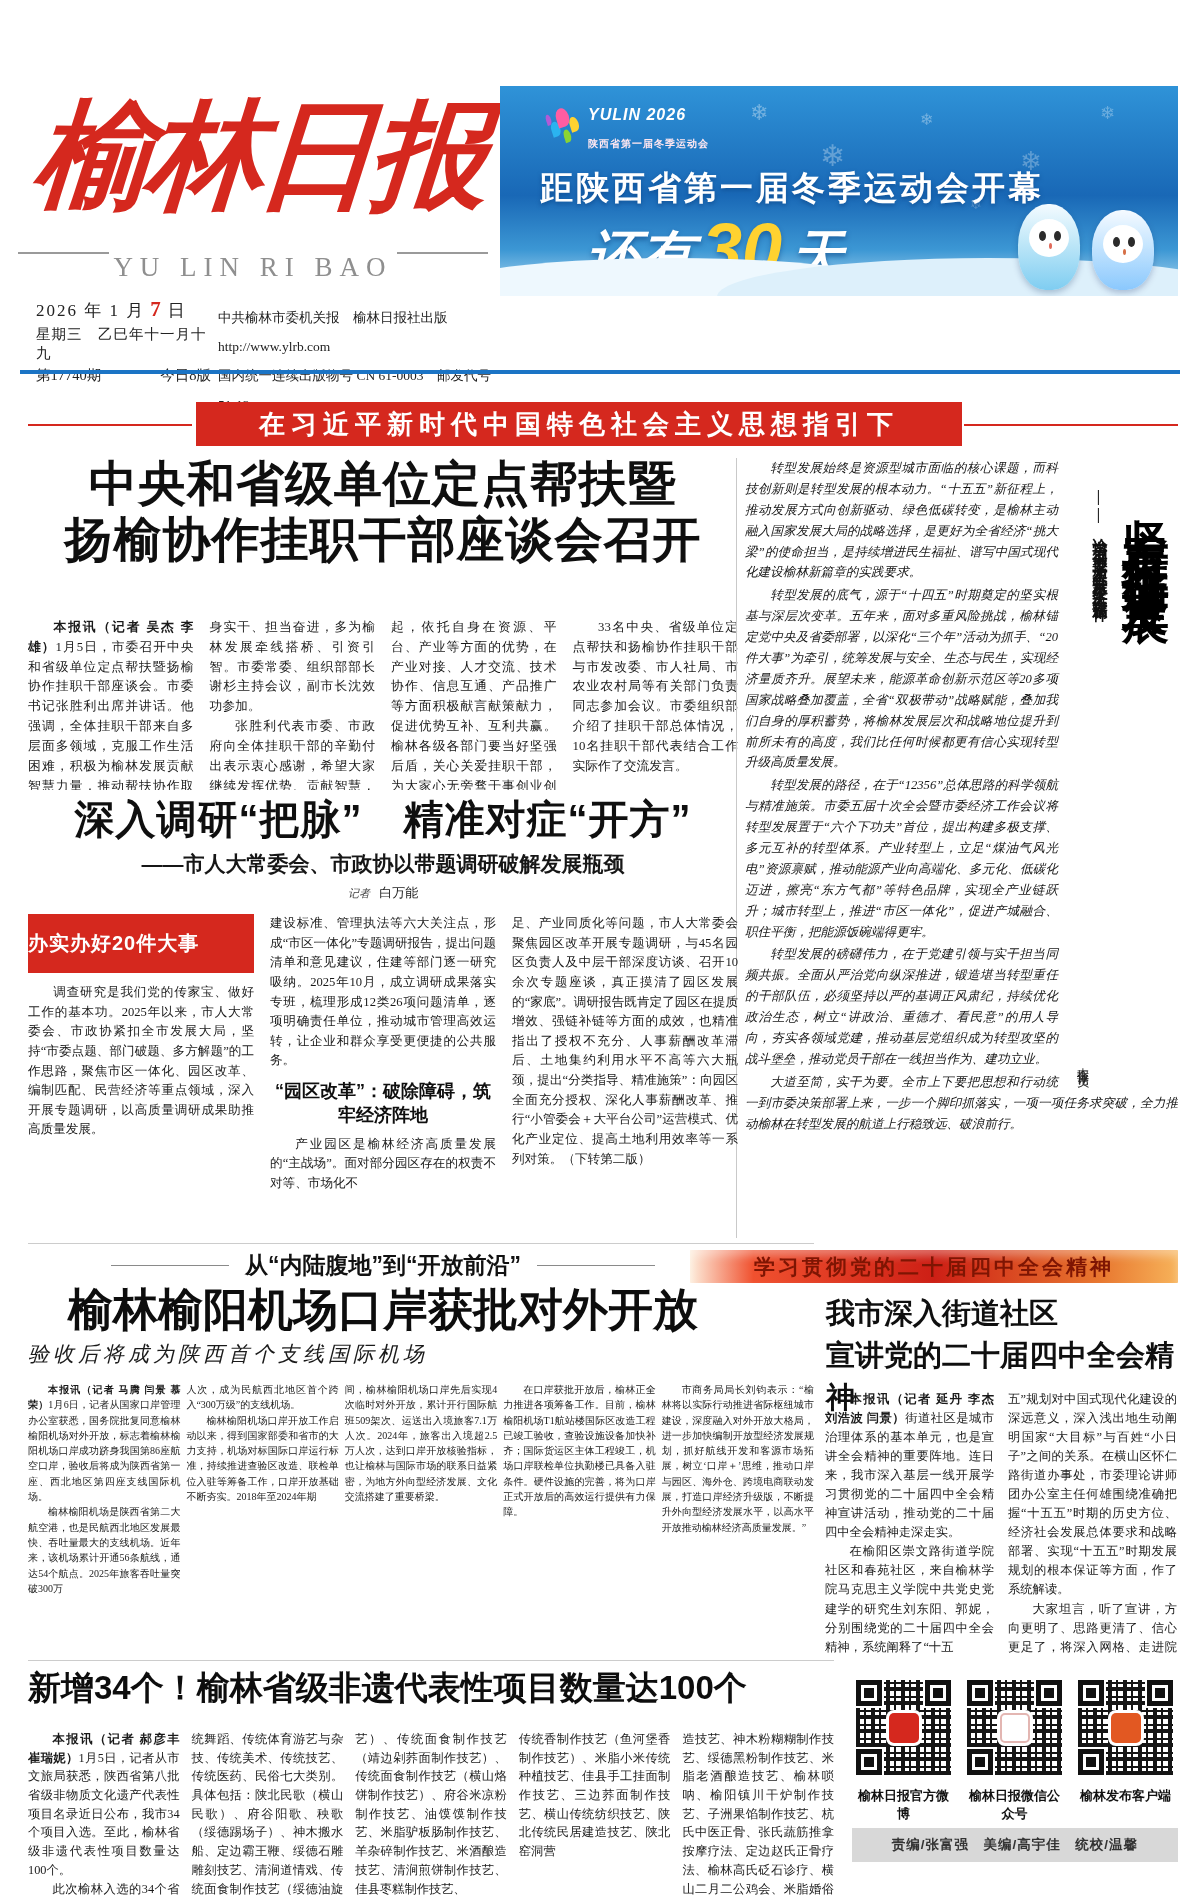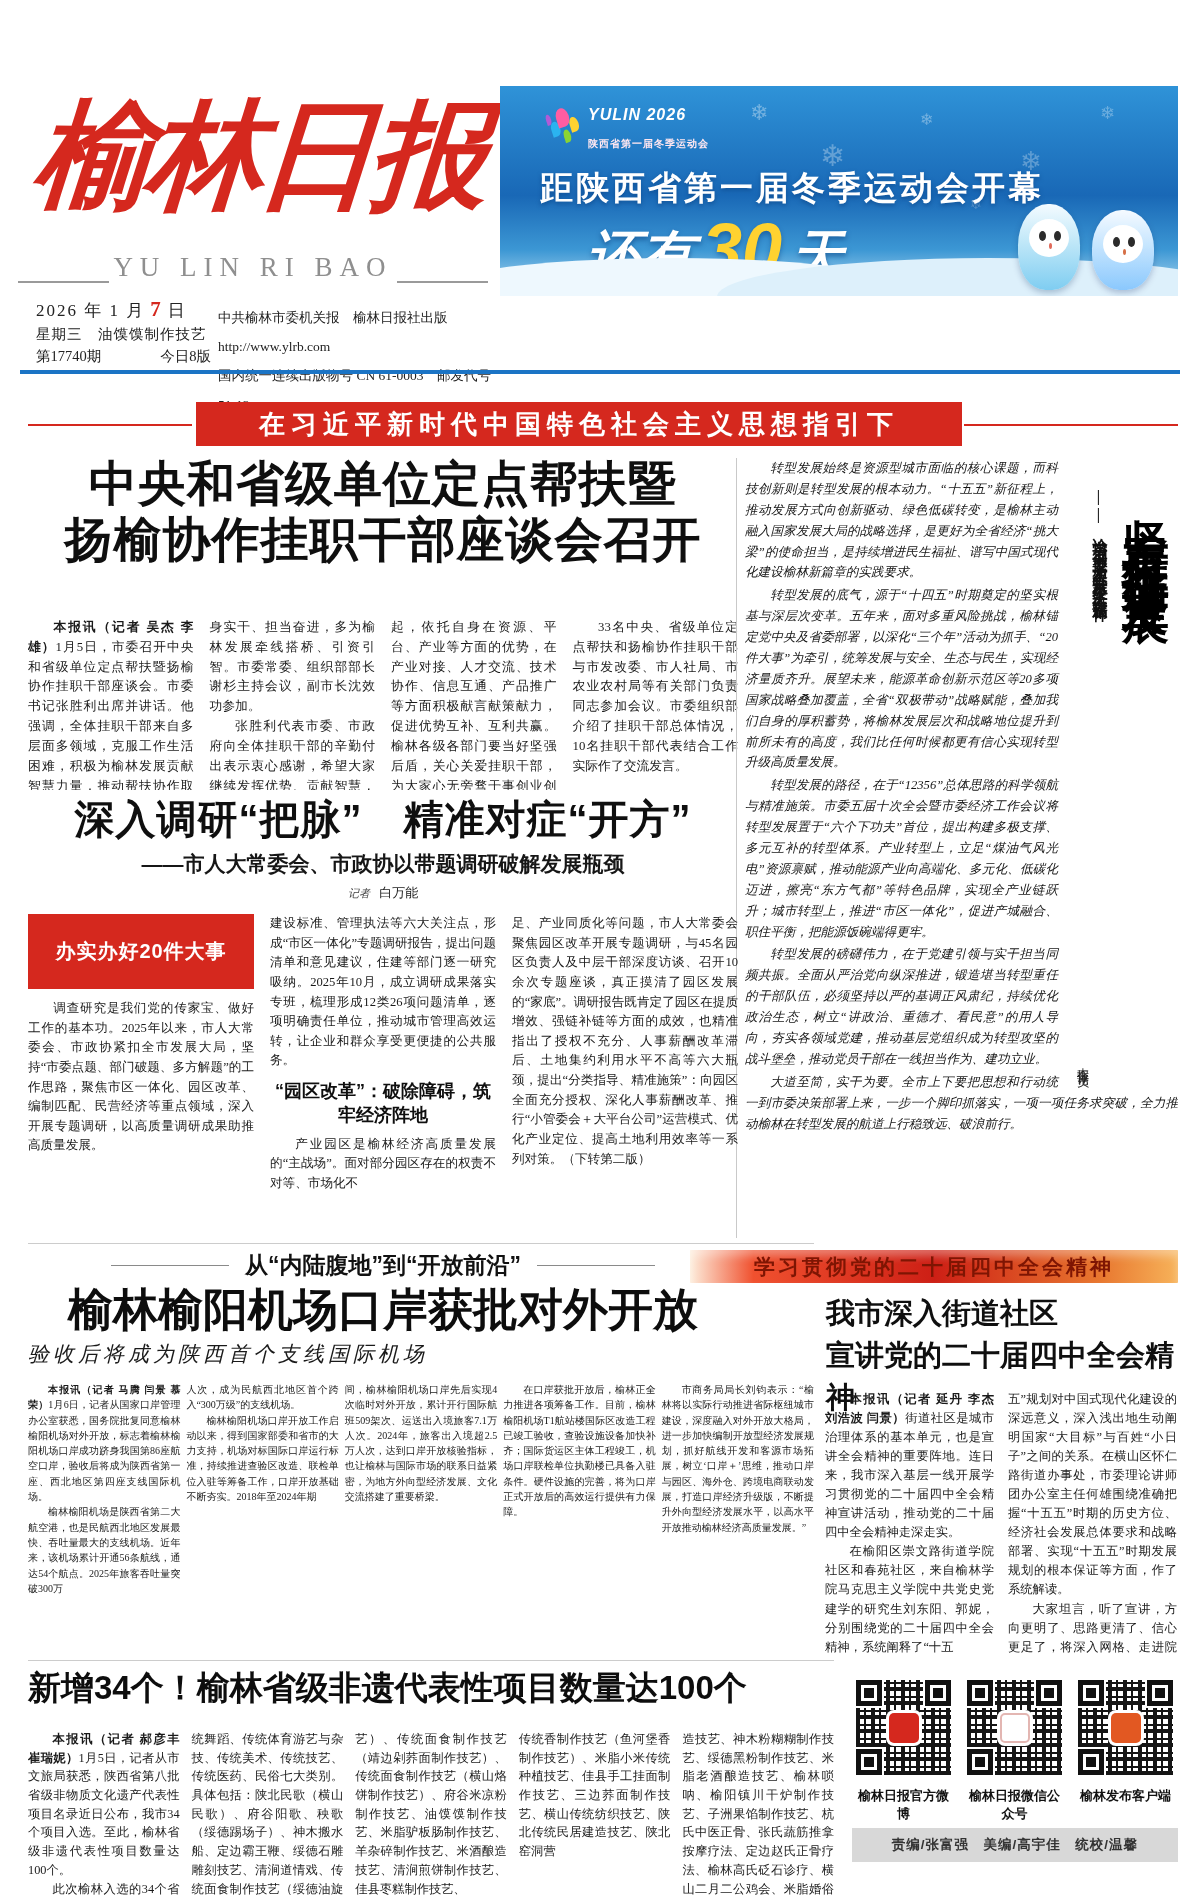--- a/index.html
+++ b/index.html
@@ -10,21 +10,21 @@
   }
   *{margin:0;padding:0;box-sizing:border-box}
   body{background:#777;font-family:var(--serif)}
   .page{position:relative;width:1200px;height:1903px;background:#fff;margin:0 auto;overflow:hidden}
 
   
   .logo{position:absolute;left:32px;top:62px;width:452px;height:190px;
         font-family:var(--serif);font-style:italic;font-weight:900;
         font-size:118px;line-height:190px;color:var(--red);letter-spacing:-6px;
         transform:skewX(-4deg);white-space:nowrap;text-align:center}
-  .pinyin-row{position:absolute;left:18px;top:252px;width:470px;display:flex;align-items:flex-end;gap:4px}
+  .pinyin-row{position:absolute;left:18px;top:252px;width:470px;display:flex;align-items:flex-start;gap:4px}
   .pinyin-row .rule{flex:1;height:2px;background:#9a9a9a}
   .pinyin{font-size:27px;letter-spacing:7px;color:#8f8f8f;font-family:var(--serif)}
   .dateblock{position:absolute;left:36px;top:297px;width:185px;color:#222}
   .dl1{font-size:17px;letter-spacing:2px}
   .dl1 .day{color:var(--red);font-weight:700;font-size:21px;padding:0 5px}
   .dl2{font-size:14.5px;margin-top:3px;letter-spacing:1px}
   .dl3{font-size:14.5px;margin-top:3px;display:flex;justify-content:space-between;width:175px}
   .orgblock{position:absolute;left:218px;top:303px;width:275px;font-size:13.5px;line-height:2.15;color:#222}
 
   
@@ -89,21 +89,21 @@
   
   .res-headline{position:absolute;left:28px;top:792px;width:710px;text-align:center;
        font:900 40px var(--sans);color:#0f0f0f;letter-spacing:1px}
   .res-sub{position:absolute;left:28px;top:850px;width:710px;text-align:center;
        font:700 21px var(--sans);color:#161616}
   .res-by{position:absolute;left:28px;top:884px;width:710px;text-align:center;font-size:13px;color:#222}
   .res-by .lab{font-style:italic;font-size:11px;color:#444;margin-right:6px}
   .res-body{position:absolute;left:28px;top:914px;width:710px;height:330px;gap:16px;
        font-size:12.6px;line-height:1.56}
   .badge{display:block;background:var(--red);color:#fff;font:700 20px var(--sans);
-       text-align:center;padding:24px 0;margin-bottom:10px;letter-spacing:1px}
+       text-align:left;padding:16px 0;margin-bottom:10px;letter-spacing:1px}
   .subhead{font:800 18px var(--sans);text-align:center;line-height:1.35;margin:8px 0 7px;color:#0f0f0f}
 
   
   .hrule{position:absolute;height:1px;background:#ccc}
   .kicker{position:absolute;left:28px;top:1250px;width:710px;display:flex;align-items:center;
        justify-content:center;gap:16px;font:800 23px var(--sans);color:#111}
   .kicker .krule{width:118px;height:1px;background:#8a8a8a}
   .air-headline{position:absolute;left:28px;top:1280px;width:710px;text-align:center;
        font:900 45px var(--sans);color:#0d0d0d}
   .air-sub{position:absolute;left:28px;top:1340px;width:710px;text-align:left;
@@ -155,21 +155,21 @@
   <div class="pinyin-row">
     <span class="rule"></span>
     <span class="pinyin">YU LIN RI BAO</span>
     <span class="rule"></span>
   </div>
 
   <div class="dateblock">
     <div class="dl1">
       <span>2026 年 1 月</span><span class="day">7</span><span>日</span>
     </div>
-    <div class="dl2">星期三　油馍馍制作技艺</div>
+    <div class="dl2">星期三　乙巳年十一月十九</div>
     <div class="dl3">
       <span>第17740期</span>
       <span>今日8版</span>
     </div>
   </div>
 
   <div class="orgblock">
     <div>中共榆林市委机关报　榆林日报社出版　http://www.ylrb.com</div>
     <div>国内统一连续出版物号 CN 61-0003　邮发代号 51-13</div>
   </div>

